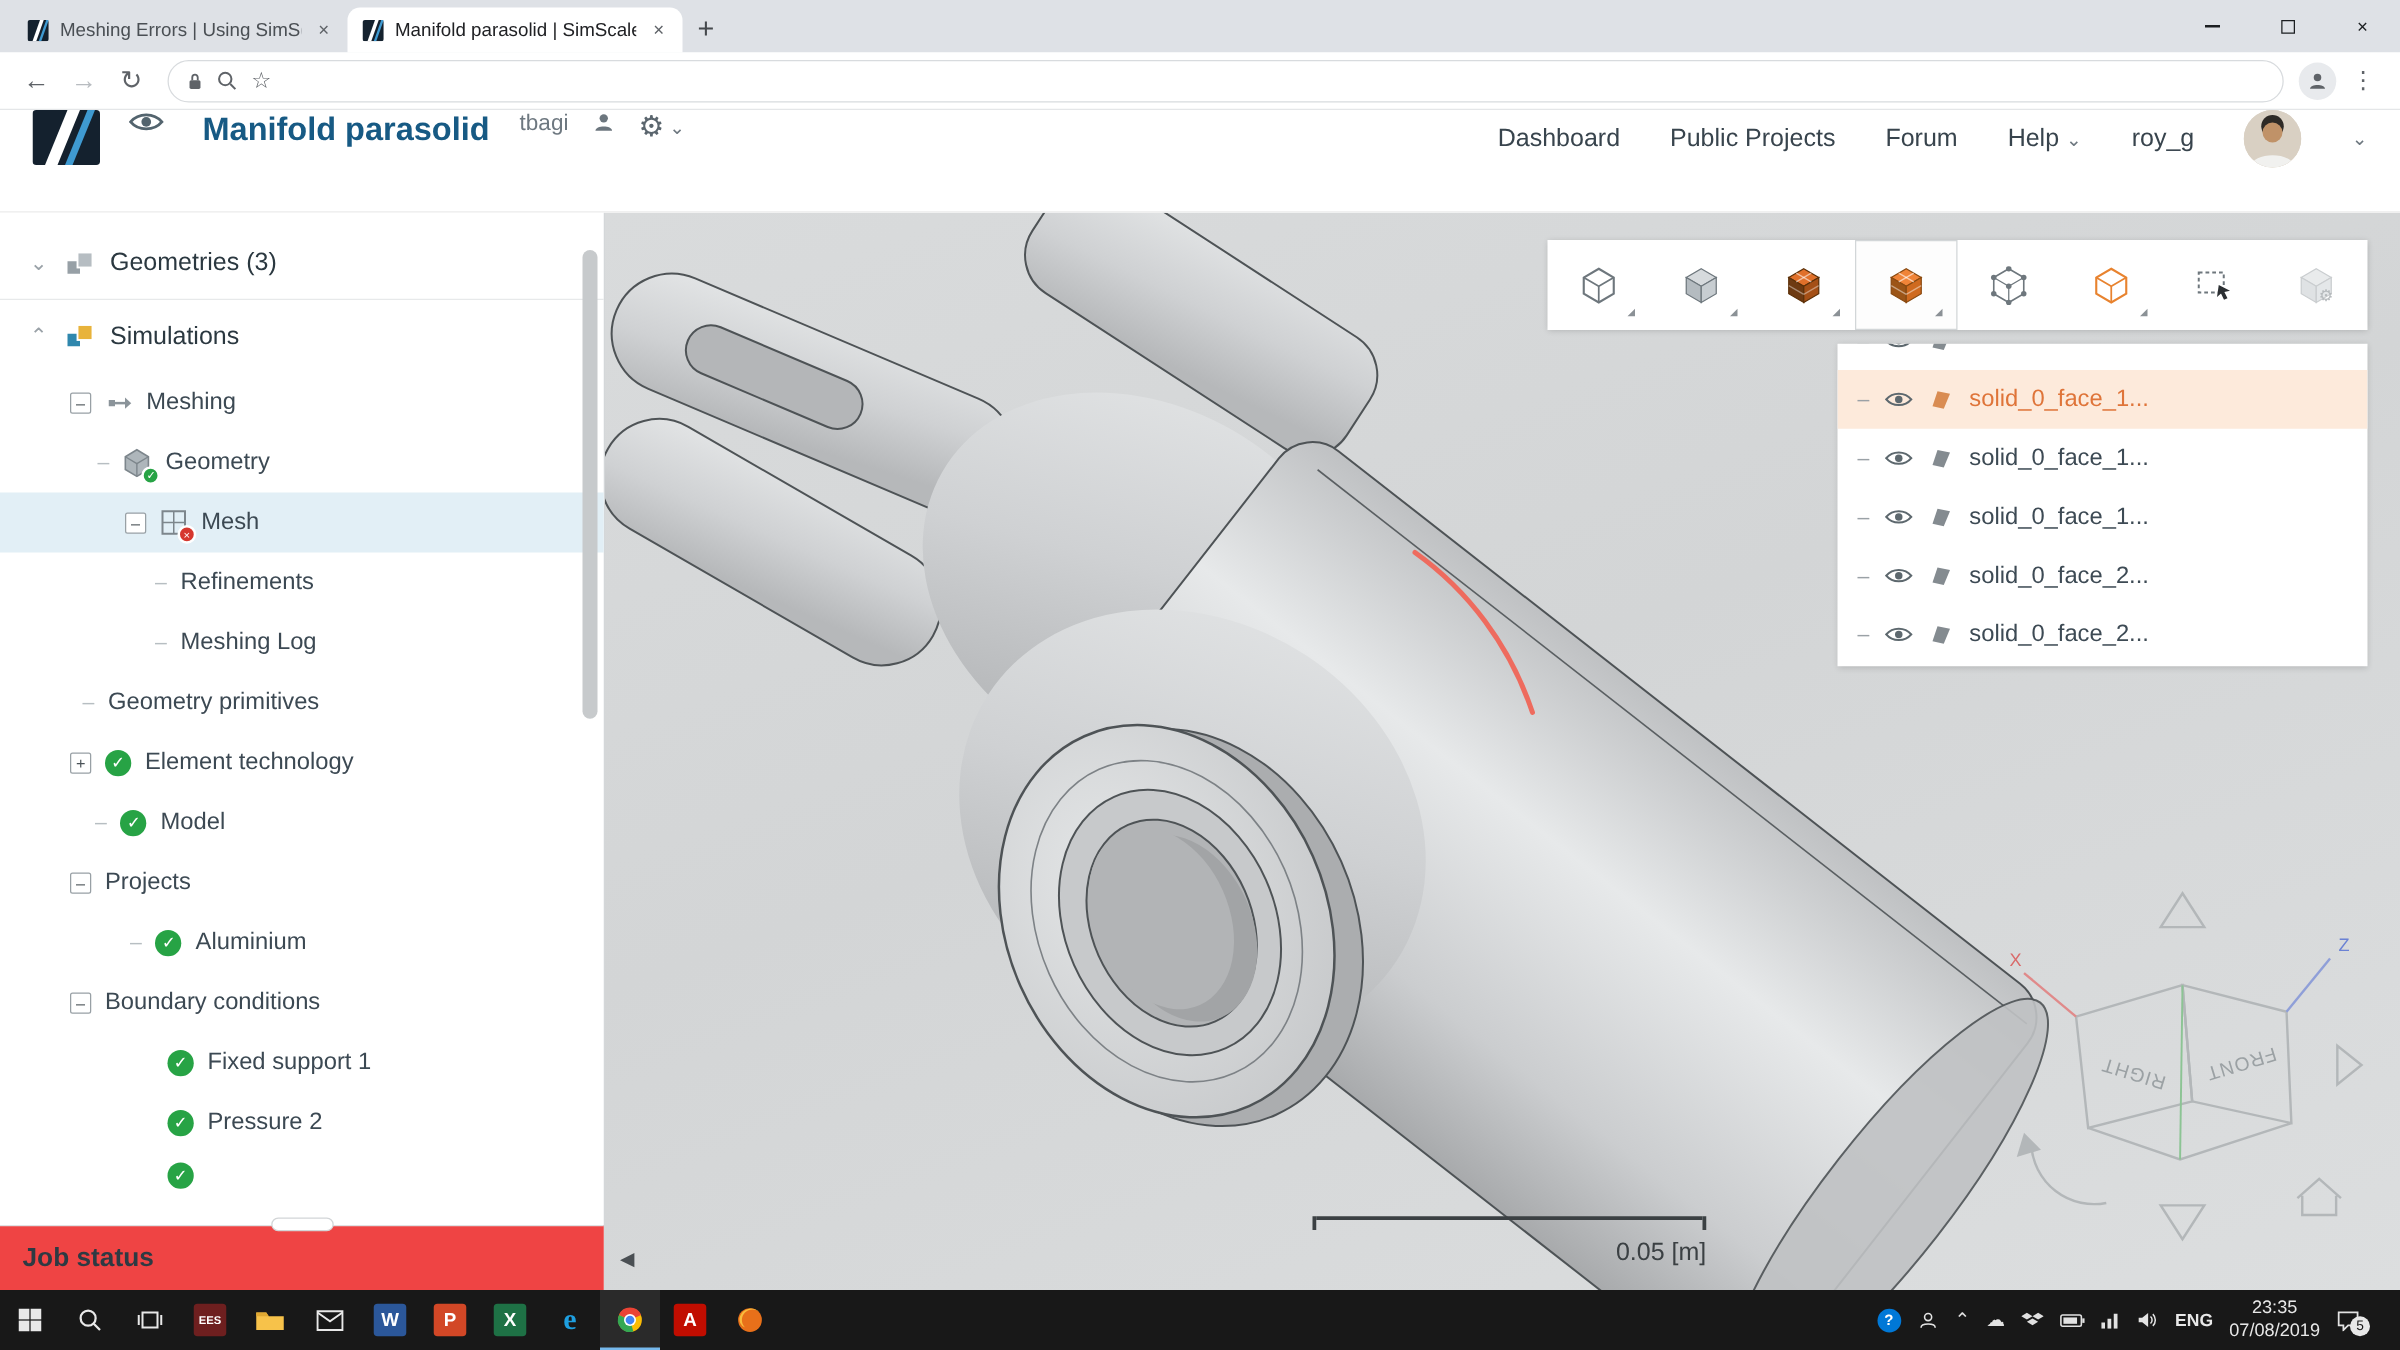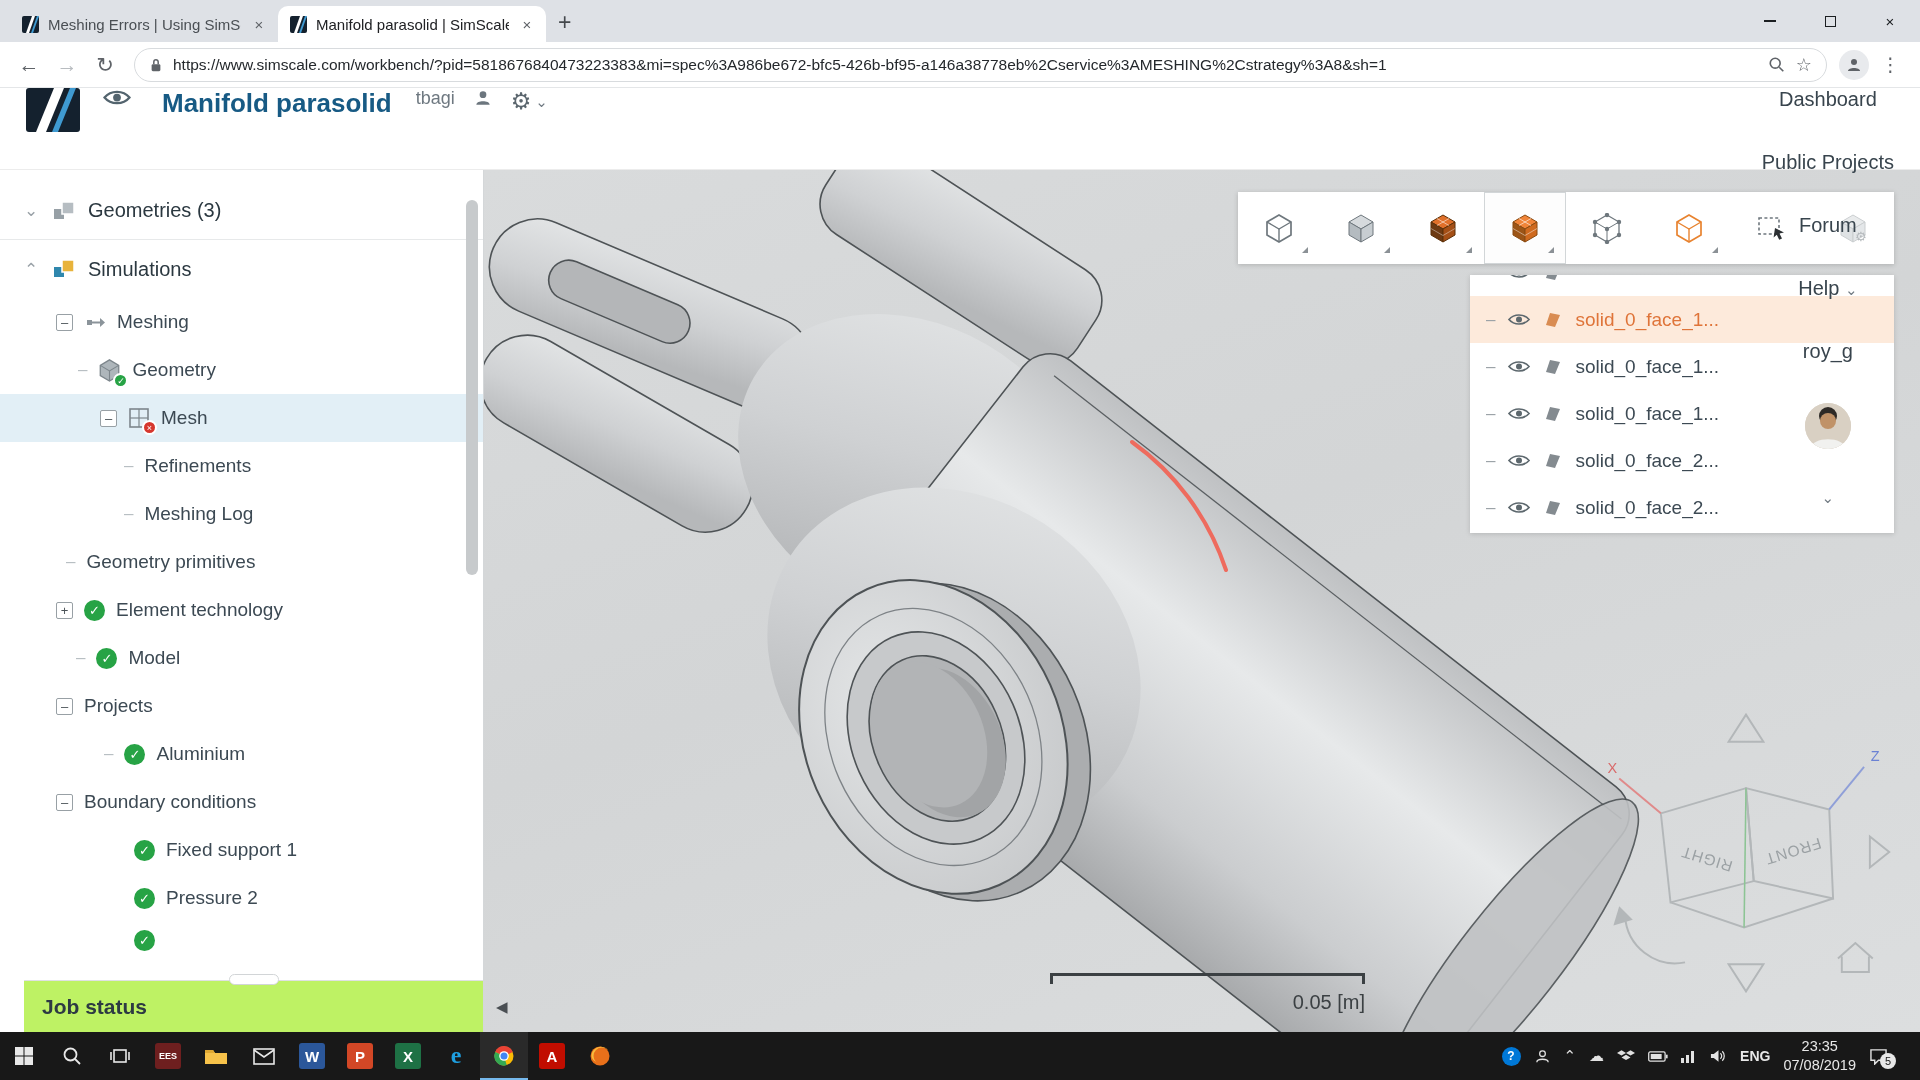--- a/index.html
+++ b/index.html
@@ -28,42 +28,42 @@
   .profile-circ { width:30px; height:30px; border-radius:50%; background:#e8eaed; display:flex; align-items:center; justify-content:center; }
   .menu-dots { font-size:19px; color:#5f6368; padding:0 8px; }
 
   
   .ss-header { height:82px; background:#fff; border-bottom:1px solid #ececec; display:flex; align-items:flex-start; padding:0 26px; position:relative; z-index:5; }
   .ss-title { font-size:26px; font-weight:bold; color:#175a84; margin-left:30px; }
   .ss-owner { font-size:18px; color:#6e7880; margin-left:24px; }
   .hdr-ic { margin-left:18px; color:#5b666e; display:flex; align-items:center; gap:4px; }
   .gear-glyph { font-size:23px; color:#5b666e; }
   .caret { font-size:15px; color:#6e7880; }
-  .ss-nav { margin-left:auto; display:flex; align-items:center; gap:40px; font-size:20px; color:#38444d;flex-direction:column; }
+  .ss-nav { margin-left:auto; display:flex; align-items:center; gap:40px; font-size:20px; color:#38444d; }
   .avatar { width:46px; height:46px; border-radius:50%; overflow:hidden; background:#dcd3c6; flex:0 0 46px; }
 
   
   .content { display:flex; height:862px; }
   .sidebar { width:484px; background:#fff; border-right:1px solid #d4d7d9; position:relative; flex:0 0 484px; }
   .tree { padding-top:12px; }
   .trow { display:flex; align-items:center; gap:11px; height:48px; font-size:19px; color:#3c4953; }
   .trow.section { height:58px; color:#2b3840; font-size:20px; }
   .trow.divider { border-bottom:1px solid #e7e9ea; }
   .trow.selected { background:#e2eff6; }
   .trow.cut { height:30px; overflow:hidden; align-items:flex-start; padding-top:8px; }
   .chev { color:#9aa2a8; font-size:17px; width:18px; text-align:center; }
   .exp { width:17px; height:17px; border:1px solid #98a0a5; border-radius:2px; background:#fff; display:inline-flex; align-items:center; justify-content:center; font-size:13px; color:#4a5257; flex:0 0 17px; }
   .dash { color:#b7bec2; font-size:17px; }
   .check-circle { width:21px; height:21px; border-radius:50%; background:#27a345; color:#fff; font-size:13px; display:inline-flex; align-items:center; justify-content:center; flex:0 0 21px; }
   .ticon { position:relative; display:inline-flex; }
   .mini-badge { position:absolute; right:-7px; bottom:-6px; width:15px; height:15px; border-radius:50%; color:#fff; font-size:9px; display:flex; align-items:center; justify-content:center; border:2px solid #fff; }
   .mini-badge.green { background:#27a345; }
   .mini-badge.red { background:#d6372e; }
   .sb-thumb { position:absolute; right:5px; top:30px; width:12px; height:375px; background:#c7cacc; border-radius:6px; }
-  .job-status { position:absolute; left:0; right:0; bottom:0; height:52px; background:#bef264; border-top:1px solid #dfe1e3; display:flex; align-items:center; padding-left:18px; font-size:21px; font-weight:bold; color:#2d3a43;margin-left:24px; }
+  .job-status { position:absolute; left:0; right:0; bottom:0; height:52px; background:#ef4444; border-top:1px solid #dfe1e3; display:flex; align-items:center; padding-left:18px; font-size:21px; font-weight:bold; color:#2d3a43; }
   .drag-handle { position:absolute; top:-7px; left:50%; transform:translateX(-50%); width:50px; height:11px; background:#fff; border:1px solid #d2d5d7; border-radius:6px; }
 
   
   .viewport { flex:1; position:relative; overflow:hidden; background:linear-gradient(160deg,#d9dbdc 0%,#d3d5d6 45%,#dcdedf 100%); }
   .model { position:absolute; inset:0; width:100%; height:100%; }
 
   .vp-toolbar { position:absolute; top:22px; right:26px; height:72px; background:#fff; display:flex; box-shadow:0 1px 5px rgba(0,0,0,.18); }
   .vtb-btn { width:82px; display:flex; align-items:center; justify-content:center; position:relative; }
   .vtb-btn.active { box-shadow:inset 0 0 0 1px #d2d6d8; background:#fdfdfd; }
   .vtb-btn.disabled { opacity:.45; }
@@ -133,21 +133,20 @@
 
 <div class="btoolbar">
   <div class="nav-btn">←</div>
   <div class="nav-btn disabled">→</div>
   <div class="nav-btn">↻</div>
   <div class="omnibox">
     <svg width="14" height="16" viewBox="0 0 16 18">
         <rect x="3" y="8" width="10" height="8" rx="1.5" fill="#5f6368"></rect>
         <path d="M5.5 8 V5.5 a2.5 2.5 0 0 1 5 0 V8" fill="none" stroke="#5f6368" stroke-width="1.7"></path>
       </svg>
-    <span class="url-text">https://www.simscale.com/workbench/?pid=5818676840473223383&amp;mi=spec%3A986be672-bfc5-426b-bf95-a146a38778eb%2Cservice%3AMESHING%2Cstrategy%3A8&amp;sh=1</span>
     <svg width="18" height="18" viewBox="0 0 20 20">
         <circle cx="8" cy="8" r="5.5" fill="none" stroke="#5f6368" stroke-width="1.8"></circle>
         <line x1="12.5" y1="12.5" x2="17" y2="17" stroke="#5f6368" stroke-width="1.8"></line>
       </svg>
     <span class="omni-ic">☆</span>
   </div>
   <div class="profile-circ">
     <svg width="18" height="18" viewBox="0 0 24 24">
         <circle cx="12" cy="8" r="4" fill="#5f6368"></circle>
         <path d="M4 20 c0-5.5 16-5.5 16 0 Z" fill="#5f6368"></path>

